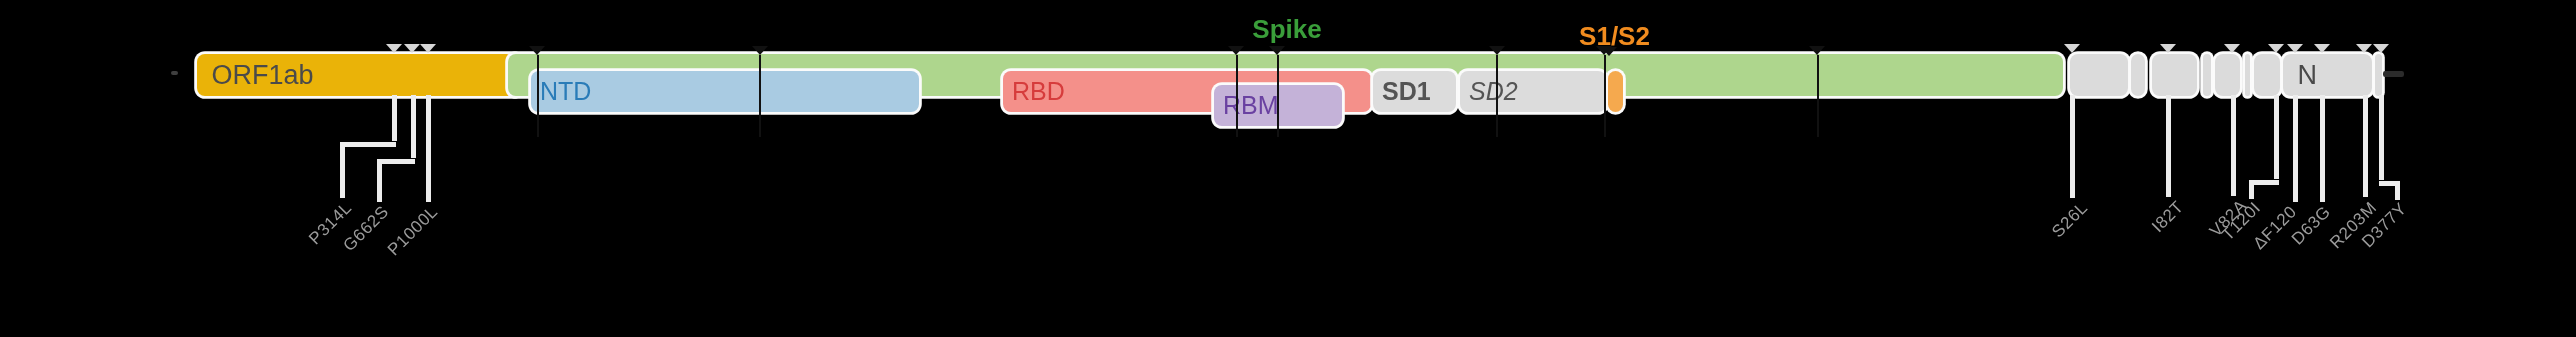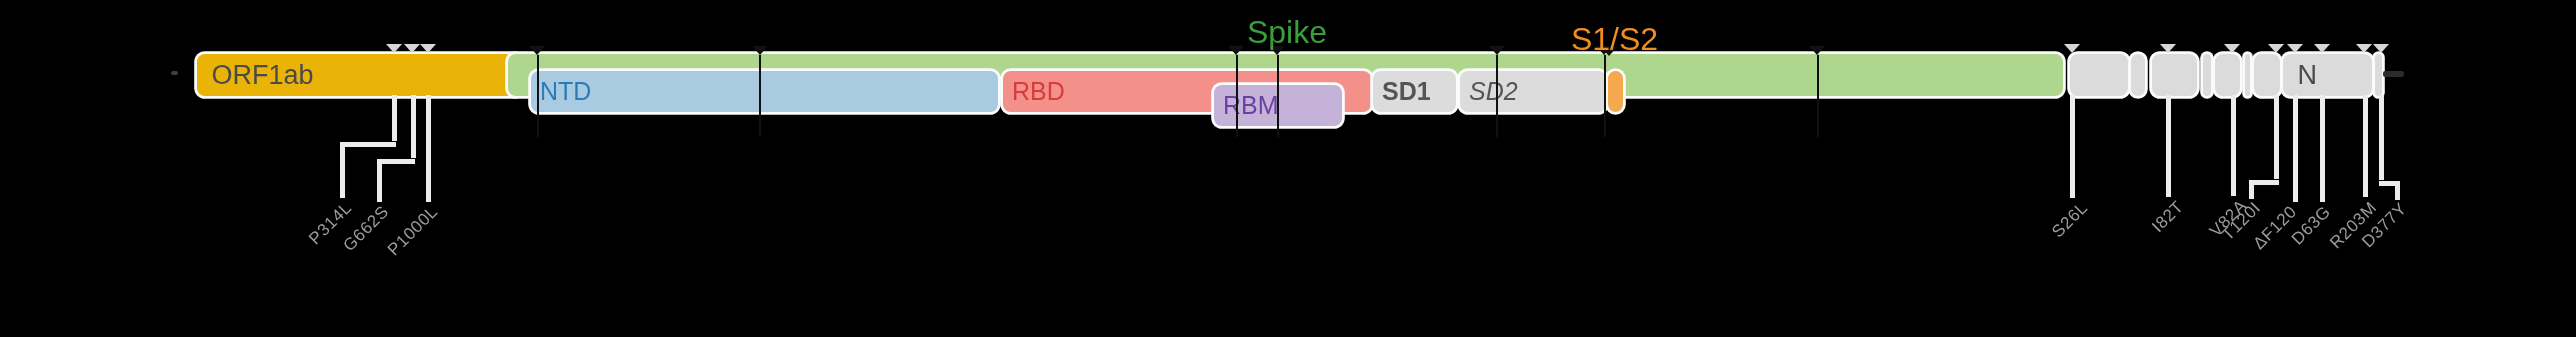--- a/index.html
+++ b/index.html
@@ -12,21 +12,21 @@
           box-shadow:0 0 0 2.8px #fbfbfb;display:flex;align-items:center;z-index:3;}
   .domain .dlabel{font-size:25px;padding-left:9px;white-space:nowrap;}
   .rbm{top:85px;z-index:4;}
   .marker-line{position:absolute;width:2.2px;background:#111;z-index:6;}
   .caret{position:absolute;width:0;height:0;border-left:8.4px solid transparent;
          border-right:8.4px solid transparent;z-index:7;}
   .conn{position:absolute;background:#ececec;z-index:2;}
   .mutlabel{position:absolute;width:129px;text-align:right;font-size:17px;
             letter-spacing:0.6px;color:#9b9b9b;transform-origin:100% 0;
             transform:rotate(-45deg);white-space:nowrap;z-index:5;}
-  .floatlabel{position:absolute;font-size:32px;font-weight:normal;text-align:center;
+  .floatlabel{position:absolute;font-size:26px;font-weight:bold;text-align:center;
               white-space:nowrap;z-index:8;}
   .endmark{position:absolute;border-radius:2.2px;z-index:1;}
 </style>
 </head>
 <body>
 
 <div id="stage">
     <div class="gene" style="left: 180px; width: 325px; background: #eab308; margin-left: 17px;">
       <span class="glabel" style="color: rgb(74, 74, 74);">ORF1ab</span>
     </div>
@@ -35,21 +35,21 @@
     <div class="gene" style="left: 2131px; width: 13.5px; background: rgb(219, 219, 219);"></div>
     <div class="gene" style="left: 2152px; width: 45px; background: rgb(219, 219, 219);"></div>
     <div class="gene" style="left: 2203px; width: 7.9px; background: rgb(219, 219, 219);"></div>
     <div class="gene" style="left: 2215px; width: 25px; background: rgb(219, 219, 219);"></div>
     <div class="gene" style="left: 2245px; width: 5px; background: rgb(219, 219, 219);"></div>
     <div class="gene" style="left: 2254px; width: 26px; background: rgb(219, 219, 219);"></div>
     <div class="gene" style="left: 2283px; width: 89px; background: rgb(219, 219, 219);">
       <span class="glabel" style="color: rgb(74, 74, 74);">N</span>
     </div>
     <div class="gene" style="left: 2375px; width: 7.3px; background: rgb(219, 219, 219);"></div>
-    <div class="domain" style="left: 531px; width: 467px; background: rgb(169, 203, 226);">
+    <div class="domain" style="left: 531px; width: 388px; background: rgb(169, 203, 226);">
       <span class="dlabel" style="color: rgb(42, 124, 184);">NTD</span>
     </div>
     <div class="domain rbm" style="left: 1214px; width: 128px; background: rgb(196, 178, 216);">
       <span class="dlabel" style="color: rgb(106, 65, 161);">RBM</span>
     </div>
     <div class="domain" style="left: 1003px; width: 368px; background: rgb(244, 144, 138);">
       <span class="dlabel" style="color: rgb(214, 60, 60);">RBD</span>
     </div>
     <div class="domain" style="left: 1373px; width: 83px; background: rgb(220, 220, 220); font-weight: bold;">
       <span class="dlabel" style="color: rgb(85, 85, 85);">SD1</span>

